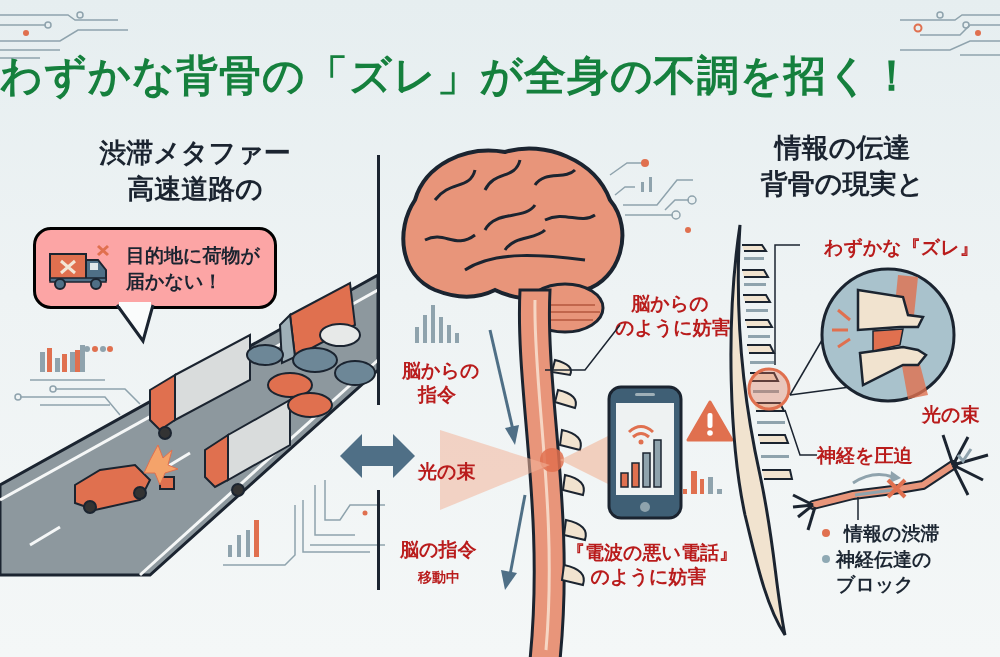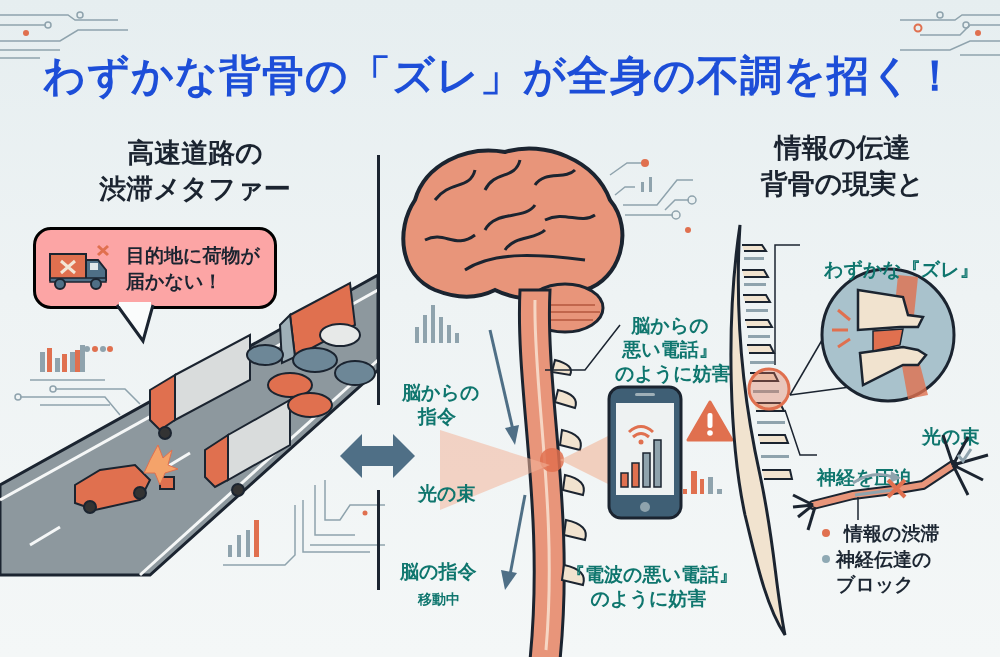--- a/index.html
+++ b/index.html
@@ -4,28 +4,28 @@
 <style>
   * { box-sizing: border-box; margin: 0; padding: 0; }
   html, body { width: 1000px; height: 657px; overflow: hidden; }
   body {
     font-family: "DejaVu Sans", "Liberation Sans", sans-serif;
     background: linear-gradient(180deg, #e6eef0 0%, #eef3f4 45%, #f4f7f7 100%);
     color: #1d2733;
     position: relative;
   }
   .main-title {
-    position: absolute; left: 0; top: 48px; width: 1000px; text-align: center;
-    font-size: 42px; font-weight: bold; color: #1d4ed8; letter-spacing: 1px;
+    position: absolute; left: 0; top: 48px; width: 1000px; 
+    font-size: 42px; font-weight: bold; color: #15803d; letter-spacing: 1px;
   }
   .section-title {
     position: absolute; font-size: 27px; font-weight: bold; color: #1b2430;
     text-align: center; line-height: 36px;
   }
-  .label { position: absolute; font-weight: bold; color: #0f766e; white-space: nowrap; margin-top: 22px; }
+  .label { position: absolute; font-weight: bold; color: #b91c1c; white-space: nowrap; }
   .lbl-md { font-size: 19px; line-height: 24px; }
   .lbl-sm { font-size: 14px; }
   .bubble {
     position: absolute; left: 33px; top: 227px; width: 244px; height: 82px;
     background: #fca5a5; border: 3px solid #000000; border-radius: 18px;
   }
   .bubble-text { position: absolute; left: 90px; top: 12px; font-size: 19px; font-weight: bold; line-height: 26px; color: #1b2430; }
   .divider { position: absolute; left: 377px; width: 3px; background: #1b2430; }
   svg { position: absolute; overflow: visible; }
 </style>
@@ -53,22 +53,22 @@
     <path d="M100 41 H70 L50 50 H0"></path>
       <path d="M100 55 H60"></path>
   </g>
   <circle cx="18" cy="28" r="3.5" fill="none" stroke="#e0704f" stroke-width="2"></circle>
   <circle cx="78" cy="33" r="3" fill="#e0704f"></circle>
 </svg>
 
 <h1 class="main-title">わずかな背骨の「ズレ」が全身の不調を招く！</h1>
 
 <div class="section-title" style="left:80px;top:135px;width:230px;">
+  <div>渋滞メタファー</div>
   <div>高速道路の</div>
-  <div>渋滞メタファー</div>
 </div>
 
 <div class="bubble">
   <svg style="left:10px;top:14px" width="72" height="52" viewBox="0 0 72 52">
     <rect x="4" y="10" width="36" height="26" fill="#e0704f" stroke="#1b2430" stroke-width="2"></rect>
     <path d="M15 17 L29 29 M29 17 L15 29" stroke="#f3e6d6" stroke-width="3"></path>
     <path d="M40 16 H52 L60 26 V36 H40 Z" fill="#4f6f86" stroke="#1b2430" stroke-width="2"></path>
     <rect x="44" y="19" width="8" height="7" fill="#dfe6e9"></rect>
     <rect x="4" y="34" width="56" height="4" fill="#4f6f86" stroke="#1b2430" stroke-width="1.5"></rect>
     <circle cx="14" cy="40" r="5" fill="#4f6f86" stroke="#1b2430" stroke-width="2"></circle>
@@ -246,21 +246,20 @@
 
 <div class="label lbl-md" style="left:402px;top:358px;text-align:center;width:70px;">
   <div>脳からの</div>
   <div>指令</div>
 </div>
 <div class="label lbl-md" style="left:418px;top:459px;">光の束</div>
 <div class="label lbl-md" style="left:400px;top:537px;">脳の指令</div>
 <div class="label lbl-sm" style="left:418px;top:569px;">移動中</div>
 <div class="label lbl-md" style="left:615px;top:291px;text-align:center;width:110px;">
   <div>脳からの</div>
-  <div>悪い電話』</div>
   <div>のように妨害</div>
 </div>
 <svg style="left:545px;top:320px" width="80" height="60" viewBox="0 0 80 60">
   <path d="M75 5 L40 50 H0" stroke="#1b2430" stroke-width="1.5" fill="none"></path>
 </svg>
 
 <svg style="left:607px;top:385px" width="76" height="135" viewBox="0 0 76 135">
   <rect x="2" y="2" width="72" height="131" rx="12" fill="#3f5f75" stroke="#1b2430" stroke-width="3"></rect>
   <rect x="9" y="18" width="58" height="92" fill="#eef2f2"></rect>
   <rect x="28" y="8" width="20" height="3" rx="1.5" fill="#9fb0b8"></rect>

